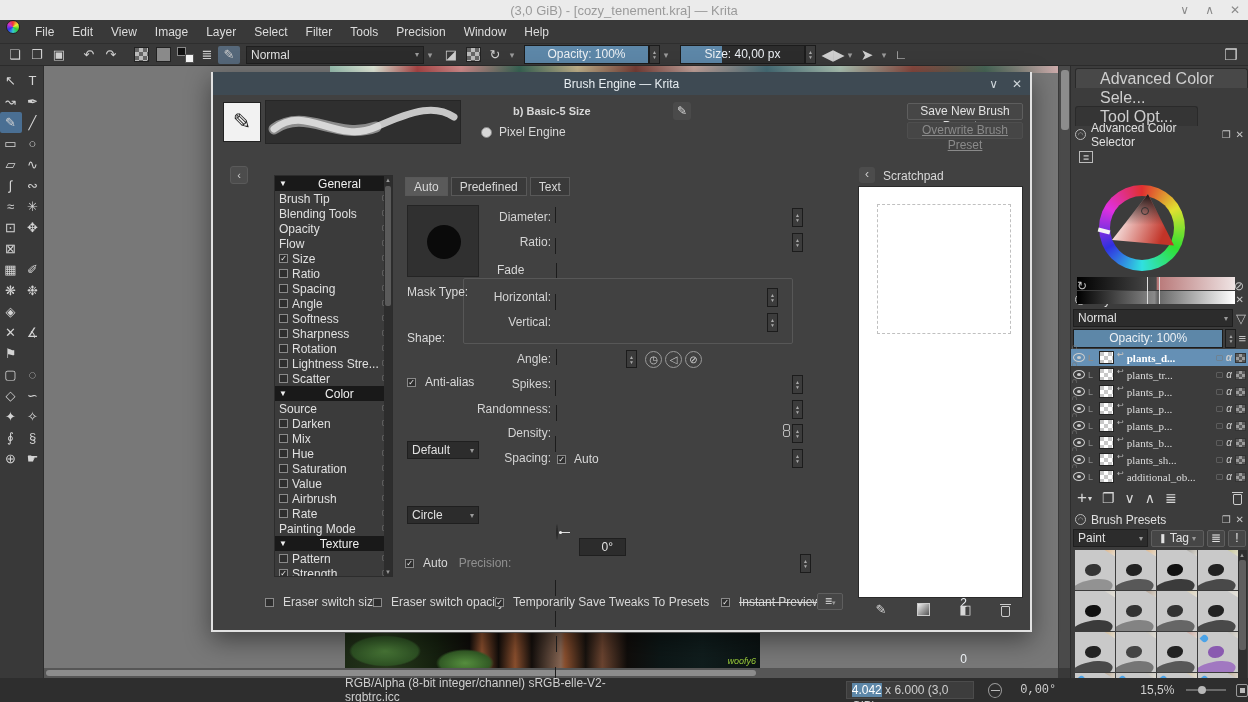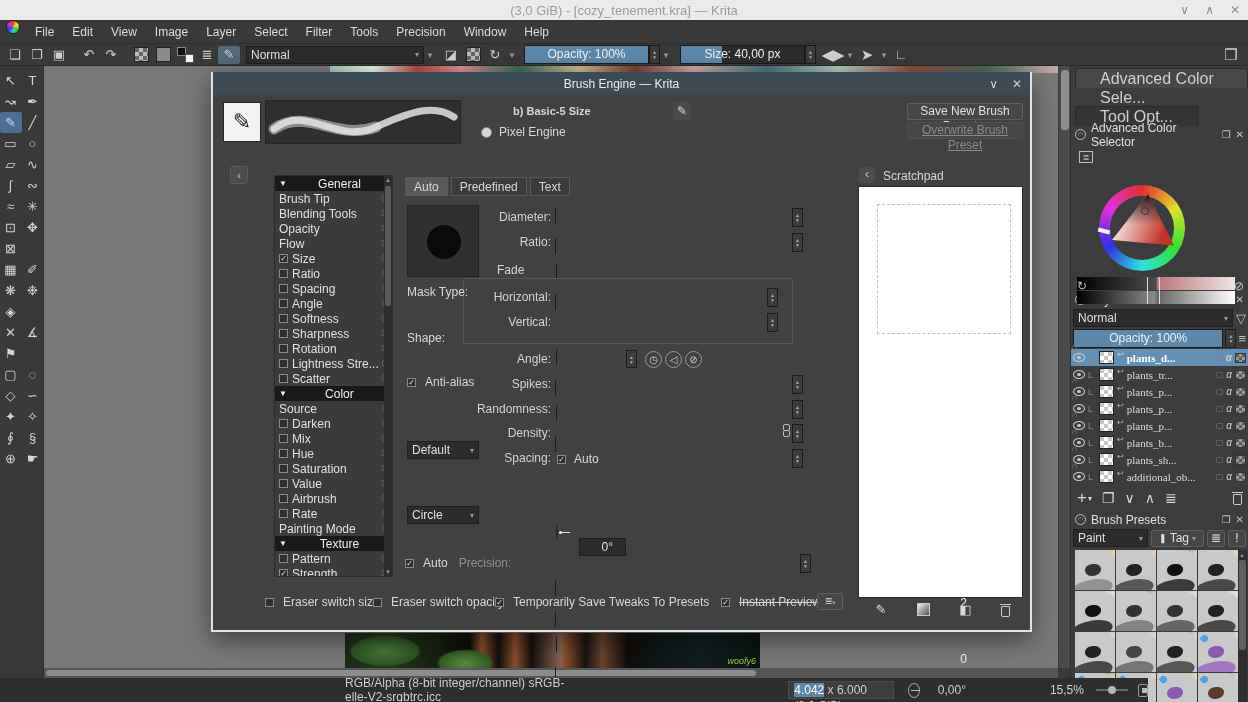--- a/index.html
+++ b/index.html
@@ -175,21 +175,21 @@
     transform:rotate(32deg); transform-origin:right top; }
   .p-tip { position:absolute; left:10px; top:14px; width:16px; height:12px; border-radius:50% 40% 55% 45%; }
   .p-stroke { position:absolute; left:-6px; bottom:-8px; width:44px; height:18px; border-radius:50%;
     transform:rotate(-12deg); opacity:.85; }
   .p-drop { position:absolute; left:3px; top:3px; width:7px; height:7px; background:#4aa3e8;
     border-radius:0 50% 50% 50%; transform:rotate(-45deg); }
   #preset-scroll { position:absolute; right:1px; top:0; width:9px; height:100%; background:#2f2f2f; }
   #preset-scroll .th { position:absolute; left:1px; top:10px; width:7px; height:90px; background:#5f5f5f; border-radius:2px; }
 
   
-  #statusbar { left:0; top:678px; width:1148px; height:24px; background:#2e2e2e; display:flex; align-items:center; color:#cfcfcf; }
+  #statusbar { left:0; top:678px; width:1248px; height:24px; background:#2e2e2e; display:flex; align-items:center; color:#cfcfcf; }
   #mem-box { background:#3d3d3d; border:1px solid #4c4c4c; height:18px; line-height:16px; padding:0 5px; }
   #mem-sel { background:#5d87a8; color:#fff; }
   #status-dial { width:15px; height:15px; border-radius:50%; border:1px solid #9a9a9a; position:relative; }
   #status-dial::before { content:''; position:absolute; left:2px; top:6px; width:9px; height:1px; background:#bbb; }
   #zoom-slider { width:42px; height:2px; background:#6a6a6a; position:relative; }
   #zoom-slider .kn { position:absolute; left:12px; top:-3px; width:8px; height:8px; border-radius:50%; background:#b8b8b8; }
   #fit-ic { width:13px; height:13px; border:1px solid #9a9a9a; border-radius:2px; position:relative; }
   #fit-ic::after { content:''; position:absolute; left:3px; top:3px; width:5px; height:5px; background:#bbb; }
 </style>
 </head>
@@ -928,21 +928,21 @@
       <span class="grad-sq"></span>
       <span class="sp-icon">◧</span>
       <span class="trash-ic"></span>
     </div>
   </div>
 
   <div id="statusbar" class="abs">
     <span style="margin-left:345px;">RGB/Alpha (8-bit integer/channel)  sRGB-elle-V2-srgbtrc.icc</span>
     <span id="mem-box" style="margin-left:205px;"><span id="mem-sel">4.042</span><span> x 6.000 (3,0 GiB)</span></span>
     <span id="status-dial" style="margin-left:14px;"></span>
-    <span style="margin-left:18px;">0,00°</span>
+    <span style="margin-left:18px;font-family:Liberation Mono, monospace;">0,00°</span>
     <span style="margin-left:84px;">15,5%</span>
     <span id="zoom-slider" style="margin-left:12px;">
         <span class="kn"></span>
       </span>
     <span id="fit-ic" style="margin-left:10px;"></span>
   </div>
 
 </div>
 
 </body></html>

